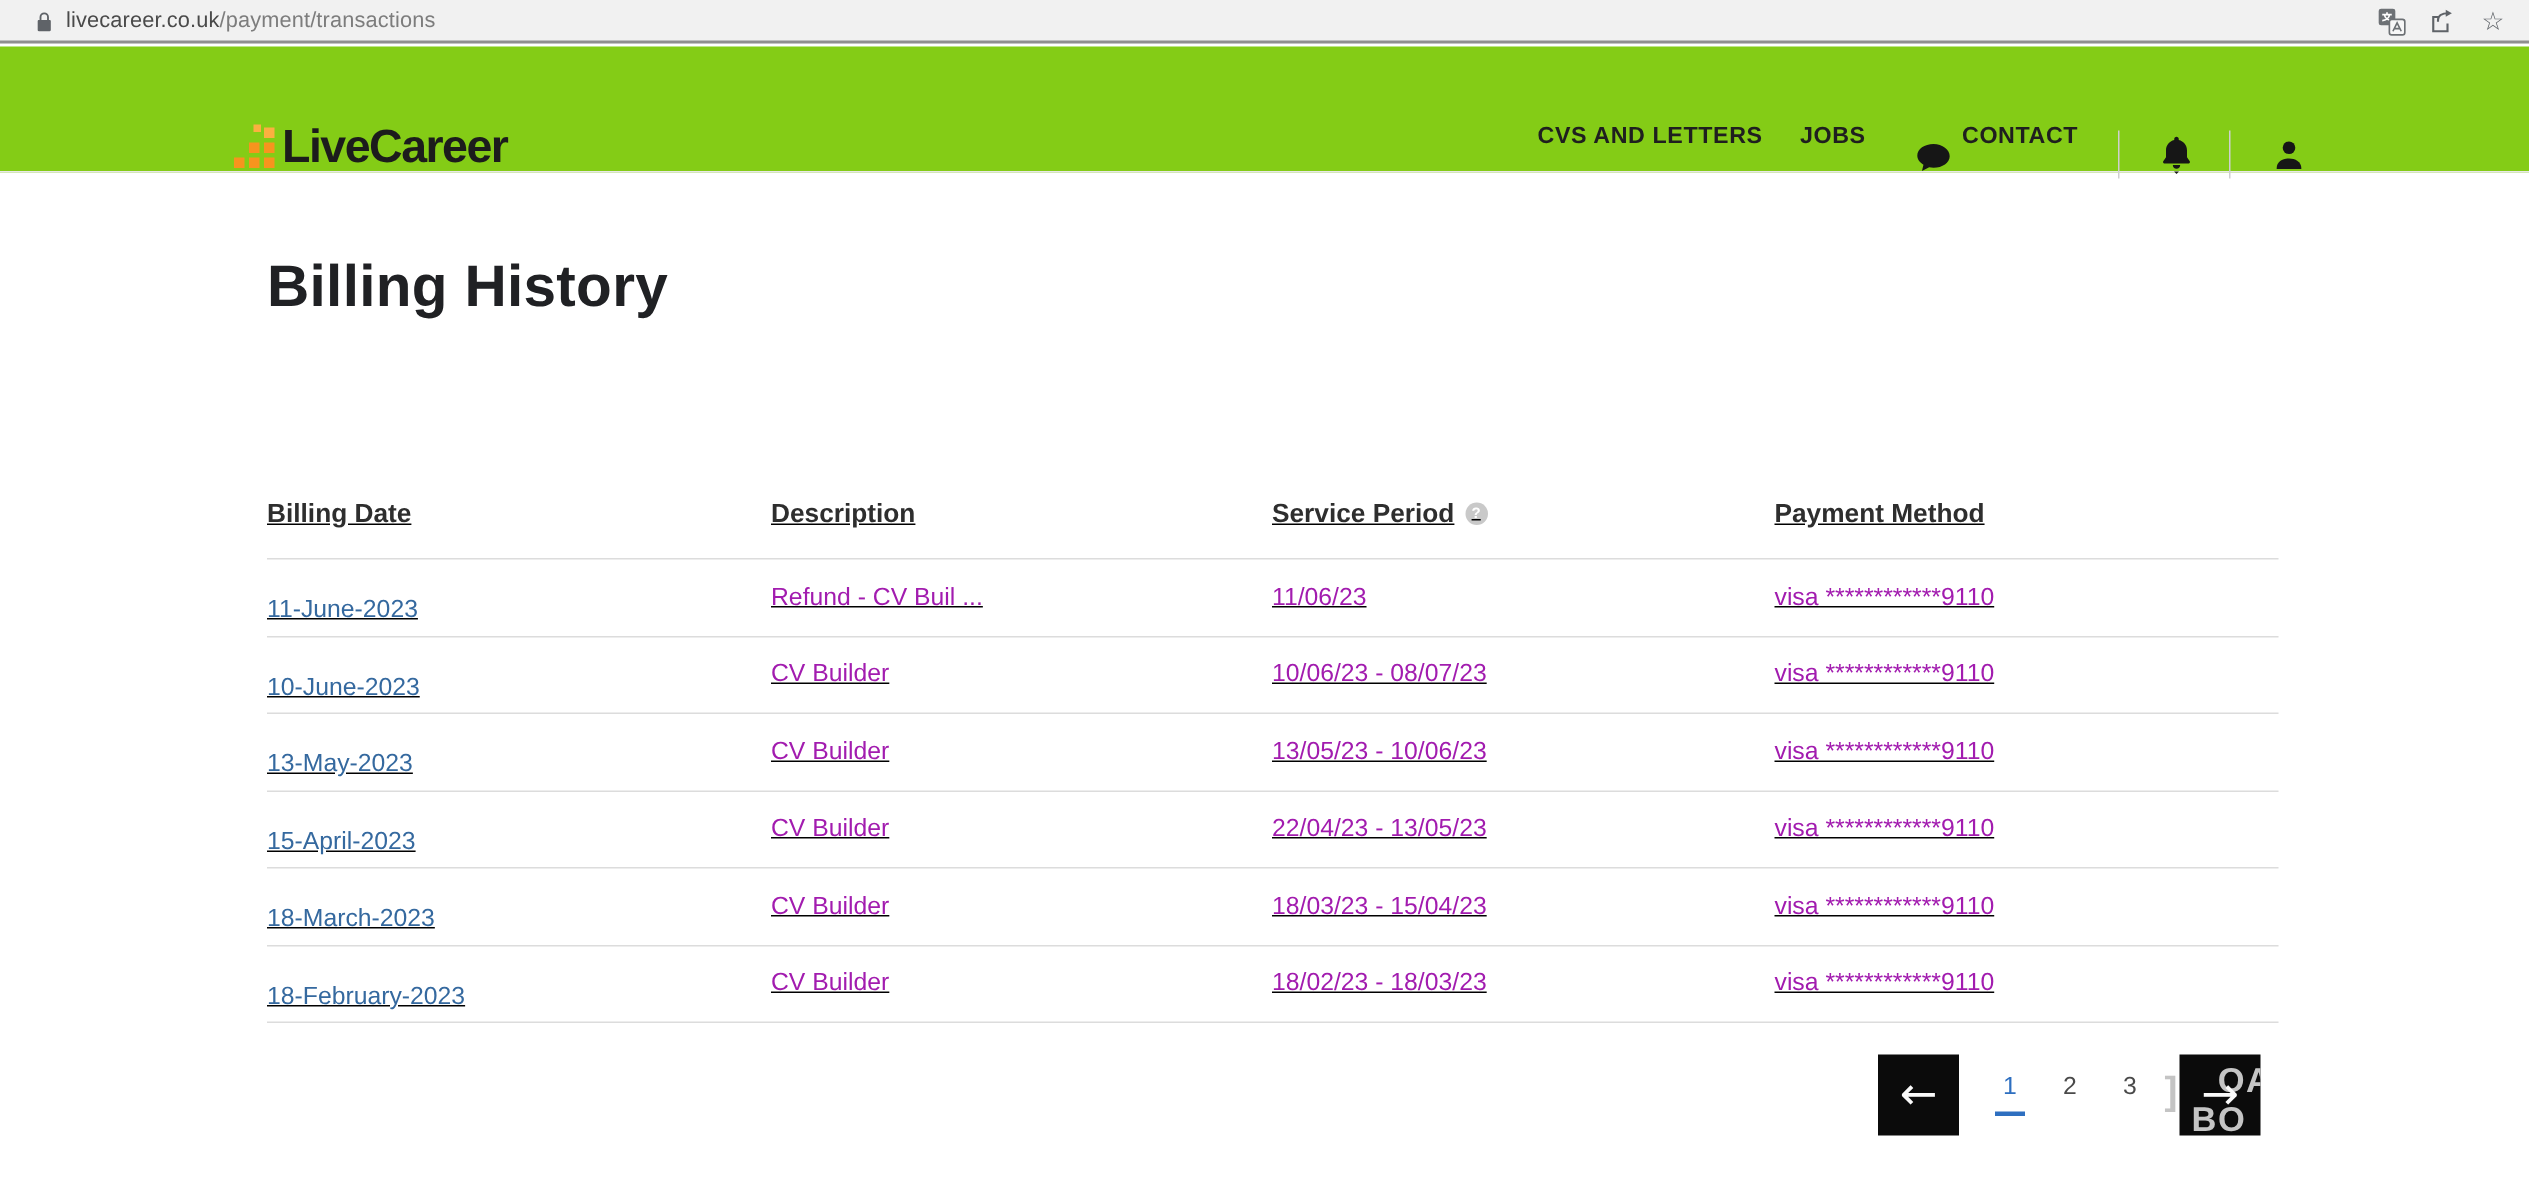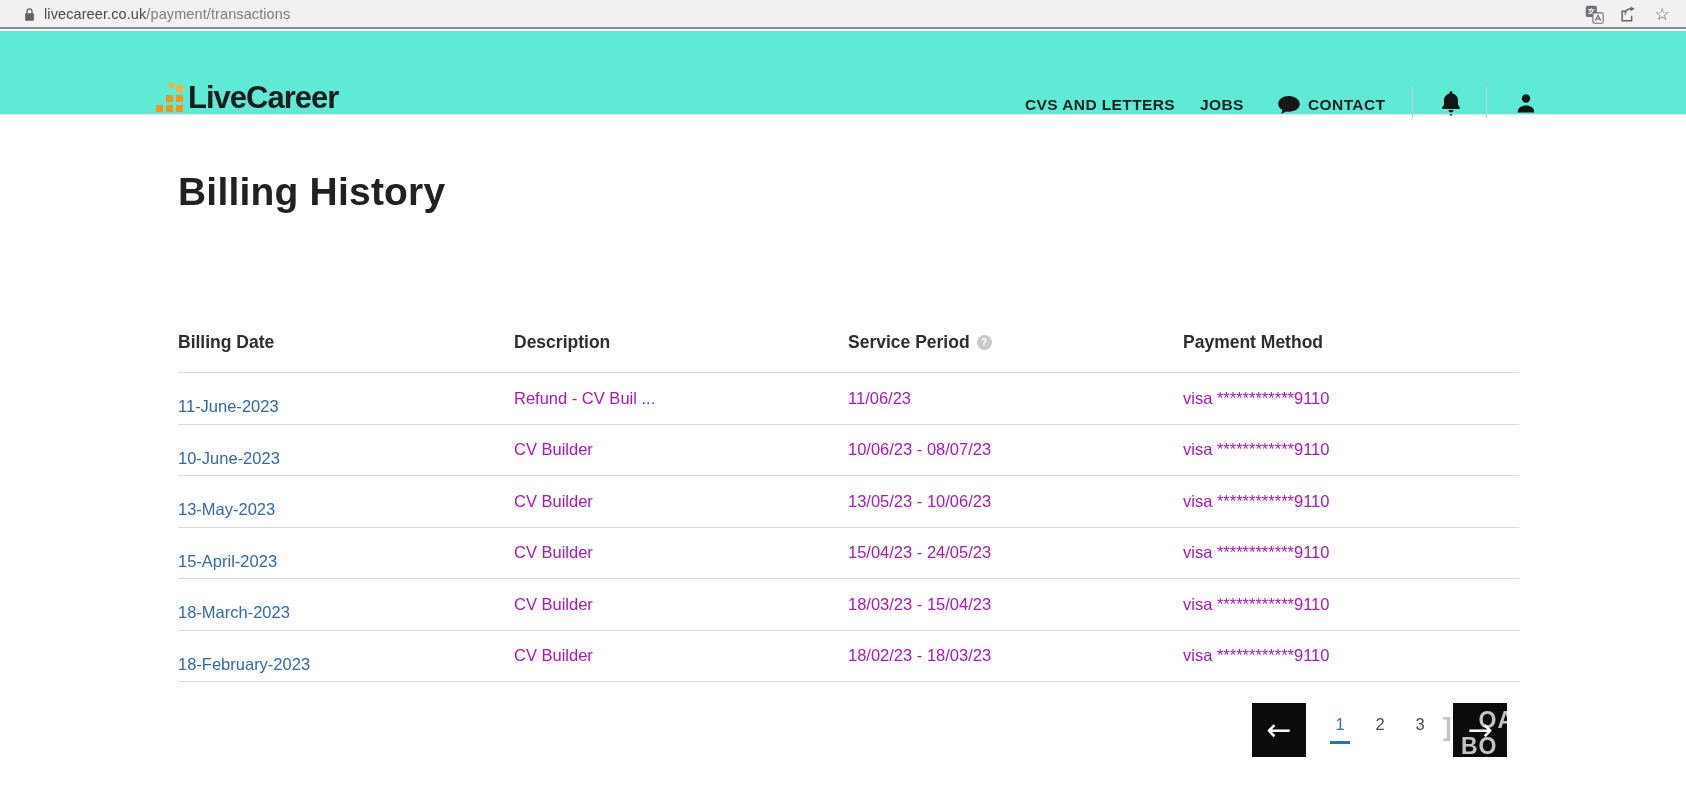--- a/index.html
+++ b/index.html
@@ -21,37 +21,37 @@
            background:#f1f1f1; border-bottom:2px solid #8f8f8f; }
   .lock-icon{ position:absolute; left:22px; top:7px; width:15px; height:15px; }
   .url-text{ position:absolute; left:44px; top:6px; font-size:14.5px; color:#4a4a4a; letter-spacing:.1px; }
   .url-path{ color:#7d7d7d; }
   .urlbar-icons{ position:absolute; right:14px; top:4px; display:flex; gap:14px; align-items:center; }
   .ubtn{ width:20px; height:20px; display:flex; align-items:center; justify-content:center; cursor:pointer; }
   .star-glyph{ font-size:17px; color:#5f6368; line-height:1; }
 
   
   .site-header{ position:absolute; left:0; top:31px; width:1686px; height:84px;
-                background:#5eead4; border-bottom:1px solid #e8e8e8;text-align:right; }
+                background:#84cc16; border-bottom:1px solid #e8e8e8;text-align:right; }
   .logo{ position:absolute; left:156px; top:52px; display:flex; align-items:flex-end; gap:4px; cursor:pointer; }
   .logo-mark{ position:relative; width:28px; height:30px; }
   .logo-sq{ position:absolute; width:7px; height:7px; background:var(--logo-orange); }
   .logo-sq.light{ background:var(--logo-orange-light); }
   .logo-text{ font-size:31px; font-weight:800; color:#1c1c1c; letter-spacing:-1px; line-height:0.92; }
 
-  .nav-item{ position:absolute; top:61px; font-size:15.5px; font-weight:700; color:#1f1f1f;
+  .nav-item{ position:absolute; top:47px; font-size:15.5px; font-weight:700; color:#1f1f1f;
              letter-spacing:.4px; line-height:26px; cursor:pointer; white-space:nowrap; }
   .nav-divider{ position:absolute; top:56px; width:1px; height:32px; background:#cfcfcf; }
   .hicon{ position:absolute; cursor:pointer; }
 
   
   .page-title{ position:absolute; left:178px; top:170px; font-size:39px; font-weight:700; color:#202124; letter-spacing:.2px; }
 
   .btable{ position:absolute; left:178px; top:332px; width:1341px; }
-  .thead,.trow{ display:grid; grid-template-columns:336px 334px 335px 336px; }
+  .thead,.trow{ display:grid; grid-template-columns:336px 334px 335px 336px;text-decoration:underline; }
   .thead{ height:41px; align-items:start; border-bottom:1px solid var(--border-gray); }
   .th{ font-size:17.5px; font-weight:700; color:#2e2e2e; display:flex; align-items:center; gap:7px; }
   .info-icon{ width:15px; height:15px; border-radius:50%; background:#c9c9c9; color:#fff;
               font-size:10px; font-weight:700; display:flex; align-items:center; justify-content:center; cursor:pointer; }
   .trow{ height:51.5px; align-items:center; border-bottom:1px solid var(--border-gray); }
   .td{ font-size:16.5px; color:#a21caf; }
   .td.date a, .td.date{ color:var(--link-blue); cursor:pointer; text-decoration:none;margin-top:17px; }
 
   .note{ position:absolute; left:178px; top:724px; font-size:16.5px; color:#3f3f3f; }
 
@@ -172,21 +172,21 @@
     </div>
     <div class="trow">
       <div class="td date">13-May-2023</div>
       <div class="td">CV Builder</div>
       <div class="td">13/05/23 - 10/06/23</div>
       <div class="td">visa ************9110</div>
     </div>
     <div class="trow">
       <div class="td date">15-April-2023</div>
       <div class="td">CV Builder</div>
-      <div class="td">15/04/23 - 24/05/23</div>
+      <div class="td">22/04/23 - 13/05/23</div>
       <div class="td">visa ************9110</div>
     </div>
     <div class="trow">
       <div class="td date">18-March-2023</div>
       <div class="td">CV Builder</div>
       <div class="td">18/03/23 - 15/04/23</div>
       <div class="td">visa ************9110</div>
     </div>
     <div class="trow">
       <div class="td date">18-February-2023</div>

